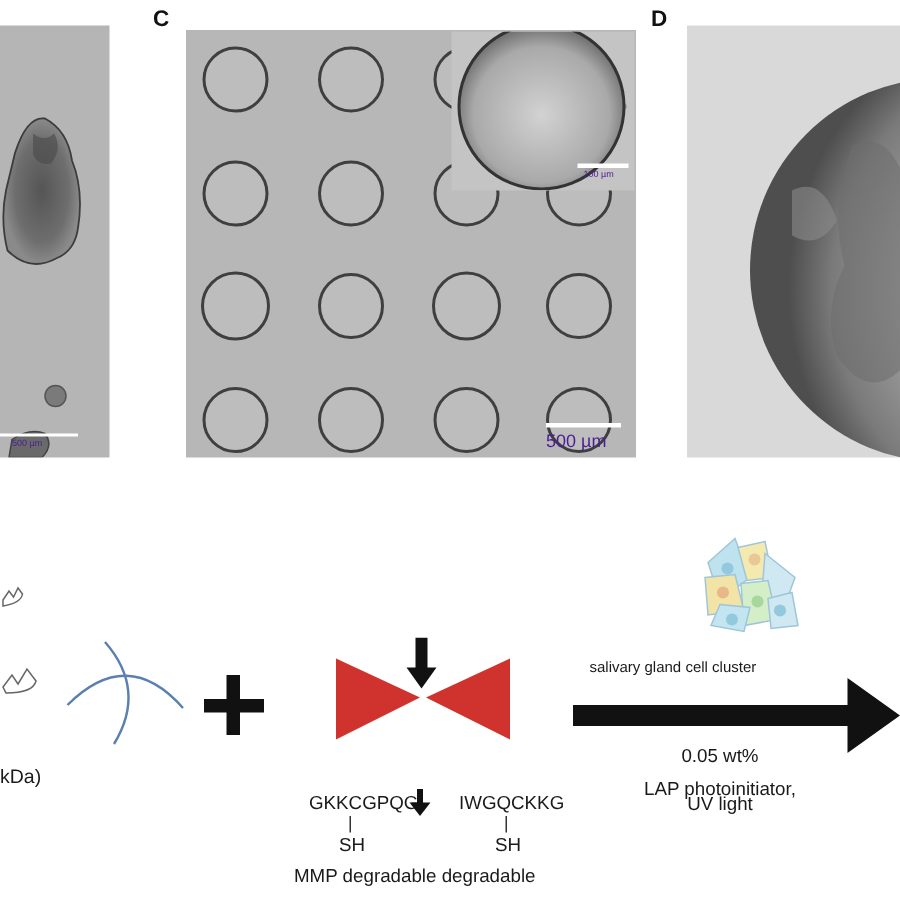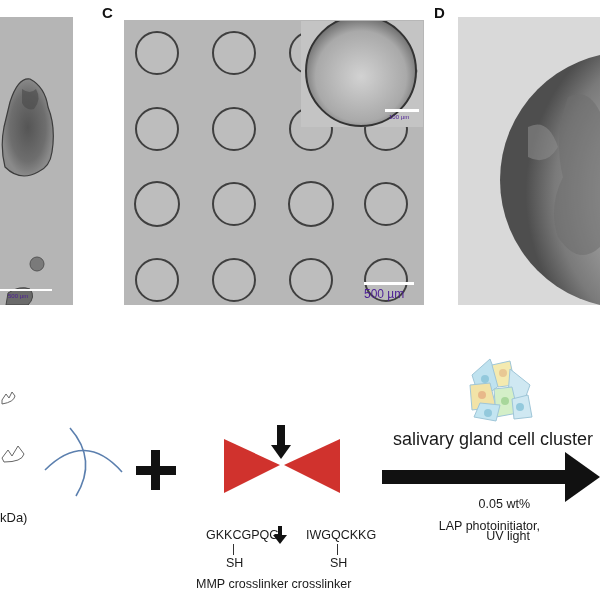--- a/index.html
+++ b/index.html
@@ -4,21 +4,21 @@
 <style>
   html, body { margin:0; padding:0; background:#ffffff; }
   body { width:600px; height:600px; position:relative; overflow:hidden;
          font-family:"Liberation Sans", sans-serif; color:#111; }
   .abs { position:absolute; }
   .panel-label { font-weight:bold; font-size:15px; color:#111; }
   .micro { background:#b3b3b3; overflow:hidden; }
   .scalebar { position:absolute; height:2px; background:#fff; }
   .scaletext { position:absolute; color:#4c1d95; font-size:11px; white-space:nowrap; }
   .txt { position:absolute; font-size:12.5px; color:#1a1a1a; white-space:nowrap; }
-  .center { text-align:right; }
+  .center { text-align:center; }
 </style>
 </head>
 <body>
 
 <div class="abs micro" style="left:0; top:17px; width:73px; height:288px; background:#b5b5b5;">
   <svg width="73" height="288">
     <defs>
       <radialGradient id="agg" cx="50%" cy="50%" r="50%">
         <stop offset="0%" stop-color="#555"></stop>
         <stop offset="70%" stop-color="#6e6e6e"></stop>
@@ -123,42 +123,42 @@
 <div class="txt" style="left:206px; top:528px;">GKKCGPQG</div>
 <svg class="abs" style="left:272px; top:526px;" width="16" height="20">
   <rect x="6" y="0" width="4" height="10" fill="#111"></rect>
   <polygon points="1,9 15,9 8,18" fill="#111"></polygon>
 </svg>
 <div class="txt" style="left:306px; top:528px;">IWGQCKKG</div>
 <div class="abs" style="left:233px; top:544px; width:1px; height:11px; background:#333;"></div>
 <div class="abs" style="left:337px; top:544px; width:1px; height:11px; background:#333;"></div>
 <div class="txt" style="left:226px; top:556px;">SH</div>
 <div class="txt" style="left:330px; top:556px;">SH</div>
-<div class="txt" style="left:196px; top:577px;">MMP crosslinker crosslinker</div>
+<div class="txt" style="left:196px; top:577px;">MMP degradable degradable</div>
 
 <svg class="abs" style="left:460px; top:355px;" width="80" height="70">
   <g stroke="#9fc6d8" stroke-width="1">
     <polygon points="12,20 30,4 40,30 20,45" fill="#bfe2ef"></polygon>
     <polygon points="32,10 50,6 55,30 38,32" fill="#f4eab0"></polygon>
     <polygon points="50,14 70,30 62,52 48,40" fill="#cfe8f2"></polygon>
     <polygon points="10,30 30,28 36,52 12,55" fill="#f2e3a7"></polygon>
     <polygon points="34,34 52,32 58,58 36,62" fill="#d4efc8"></polygon>
     <polygon points="20,48 40,50 36,66 14,62" fill="#c3e5f1"></polygon>
     <polygon points="52,44 68,40 72,62 54,64" fill="#cfe8f2"></polygon>
   </g>
   <g>
     <circle cx="25" cy="24" r="4" fill="#93c9dc"></circle>
     <circle cx="43" cy="18" r="4" fill="#e8c894"></circle>
     <circle cx="22" cy="40" r="4" fill="#e8b88a"></circle>
     <circle cx="45" cy="46" r="4" fill="#a8d79b"></circle>
     <circle cx="60" cy="52" r="4" fill="#93c9dc"></circle>
     <circle cx="28" cy="58" r="4" fill="#93c9dc"></circle>
   </g>
 </svg>
-<div class="txt" style="left:393px; top:429px; font-size:18px;">salivary gland cell cluster</div>
+<div class="txt" style="left:393px; top:440px; font-size:10px;">salivary gland cell cluster</div>
 
 <svg class="abs" style="left:380px; top:450px;" width="220" height="55">
   <rect x="2" y="20" width="190" height="14" fill="#111"></rect>
   <polygon points="185,2 220,27 185,52" fill="#111"></polygon>
 </svg>
 
 <div class="txt center" style="left:430px; top:497px; width:100px;">0.05 wt%</div>
 <div class="txt center" style="left:420px; top:519px; width:120px;">LAP photoinitiator,</div>
 <div class="txt center" style="left:430px; top:529px; width:100px;">UV light</div>
 

